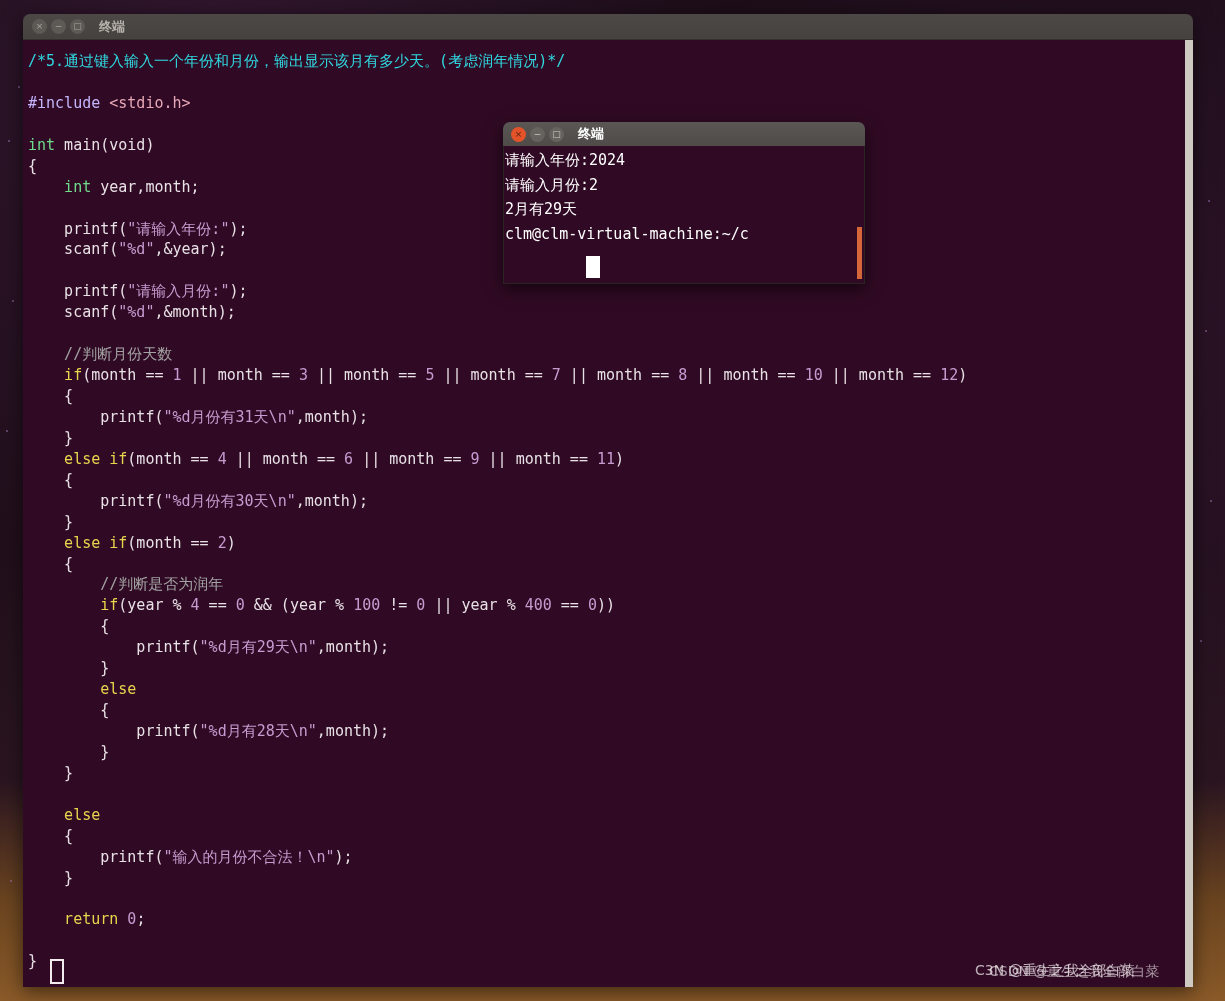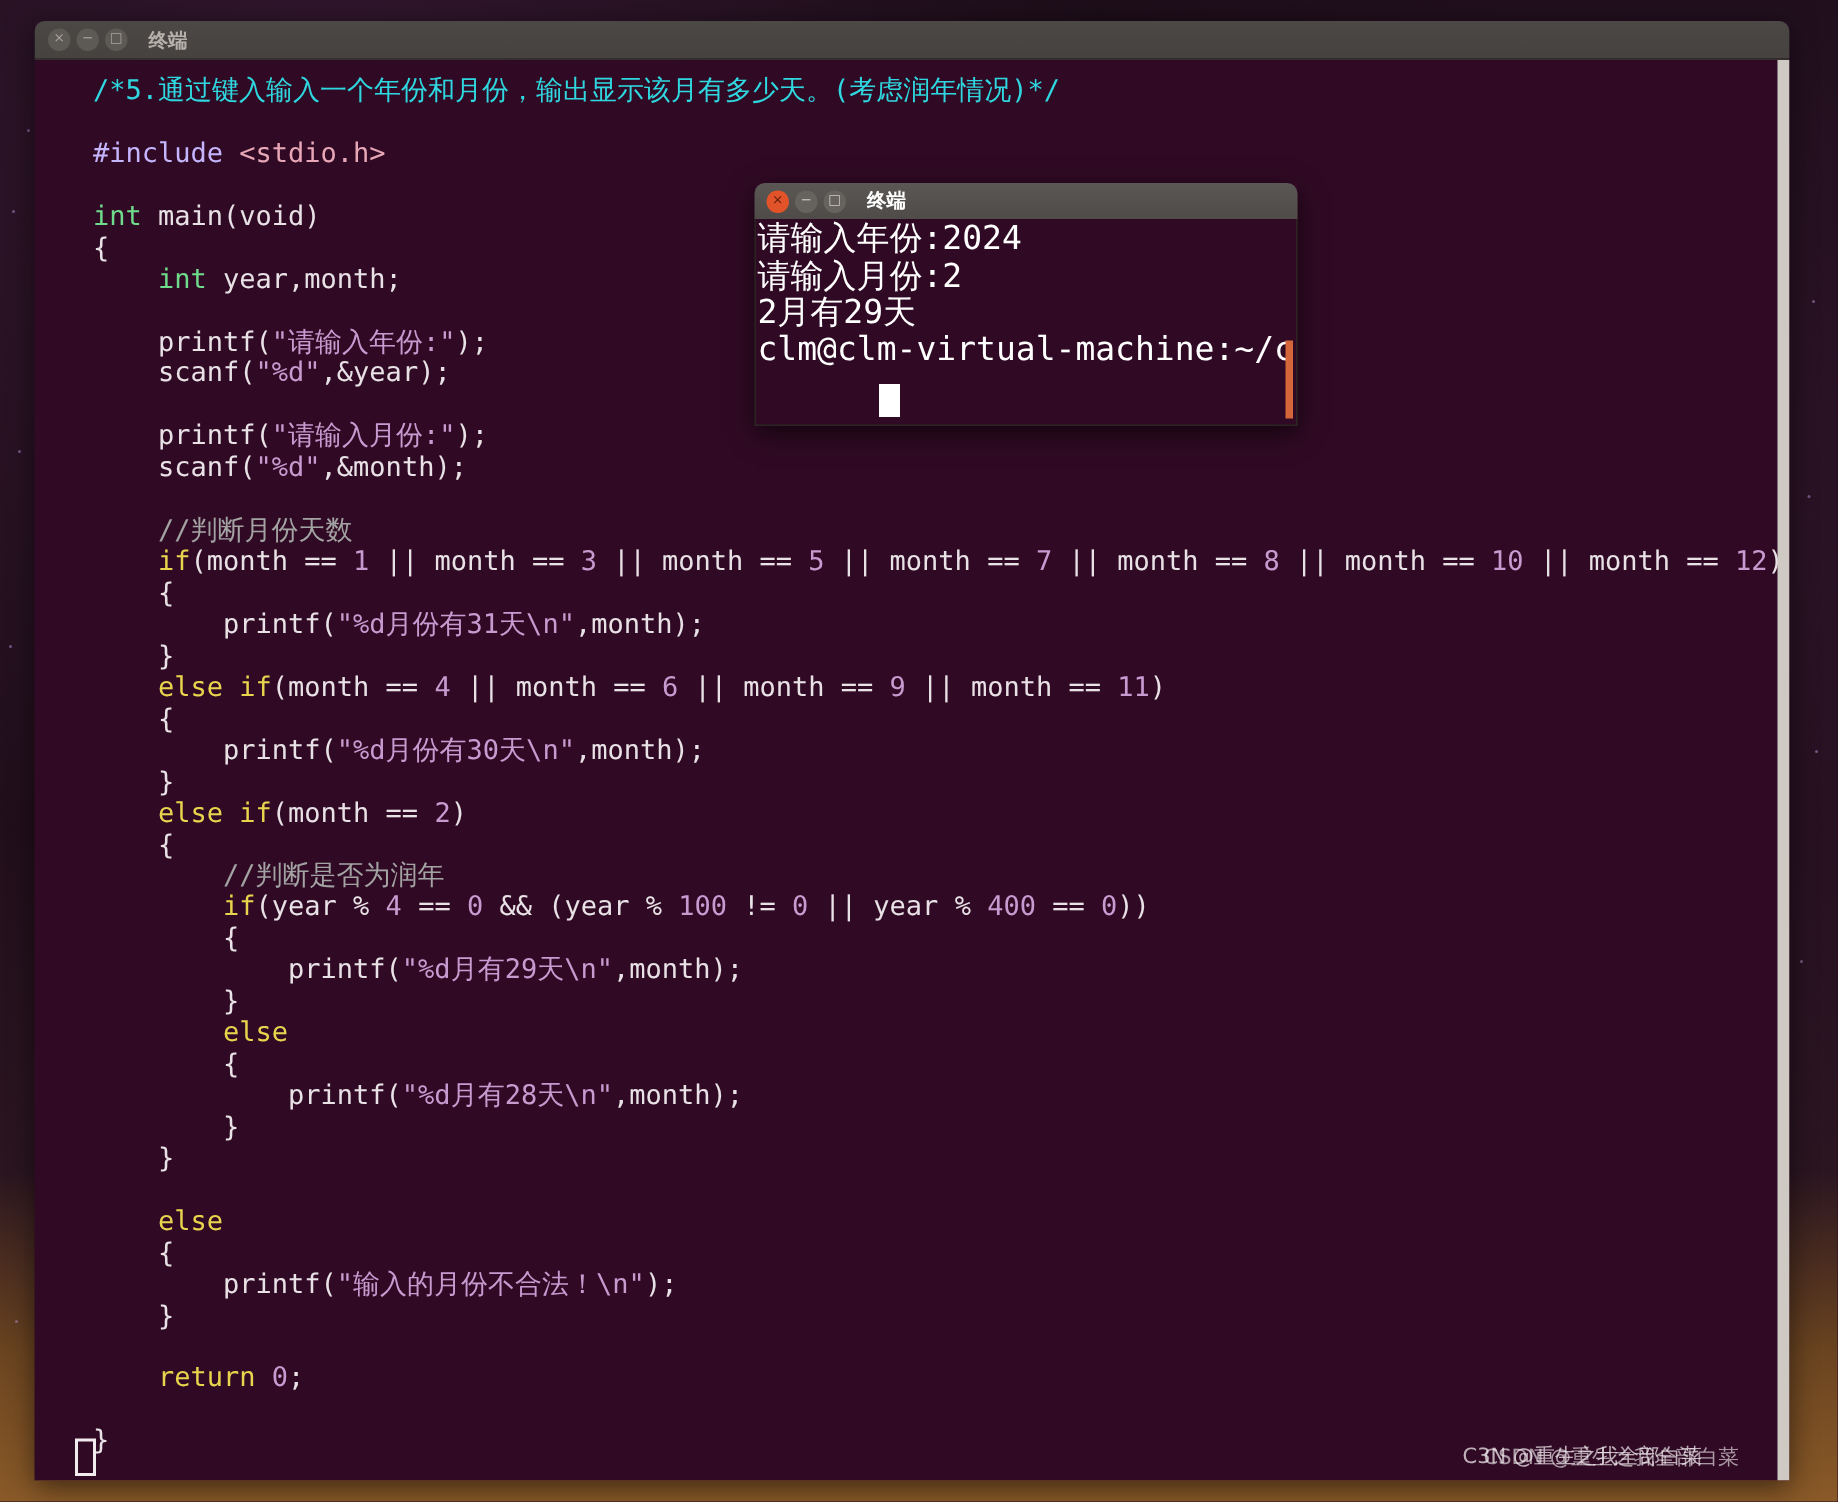--- a/index.html
+++ b/index.html
@@ -39,23 +39,22 @@
   #outer-body{
     position:relative;width:100%;height:947px;background:#300a24;
     overflow:hidden;box-sizing:border-box;
   }
   #outer-scrollbar{
     position:absolute;right:0;top:0;width:8px;height:100%;background:#cfc9c4;
   }
   
   #code{
     position:absolute;left:5px;top:11px;
-    font-size:18px;line-height:20.95px;white-space:pre;
+    font-size:15px;line-height:20.95px;white-space:pre;
     letter-spacing:0px;
-    margin-left:34px;
   }
   #code .ln{height:20.95px;}
   .c-comment{color:#2fd8e0;}
   .c-comment2{color:#a3a3a3;}
   .c-pre{color:#c4b5fd;}
   .c-hdr{color:#e7a7b6;text-align:center;}
   .c-type{color:#6fdc8c;}
   .c-plain{color:#e8e1e6;}
   .c-str{color:#c79ad0;}
   .c-kw{color:#e8d44d;}
@@ -78,21 +77,21 @@
   }
   .wbtn.close-active{background:#e2532a;color:#5a1f0c;}
   .wbtn.active{background:#66625e;color:#cfc9c4;}
   #inner-title{color:#ffffff;font-family:"DejaVu Sans","Liberation Sans",sans-serif;
     font-size:13px;margin-left:10px;font-weight:bold;}
   #inner-body{
     position:relative;width:100%;height:138px;background:#300a24;overflow:hidden;
     border:1px solid #2a2522;border-top:none;box-sizing:border-box;
   }
   #inner-lines{
-    position:absolute;left:1px;top:2px;font-size:22px;line-height:24.7px;
+    position:absolute;left:1px;top:2px;font-size:15px;line-height:24.7px;
     color:#ffffff;white-space:pre;
   }
   #inner-cursor{
     position:absolute;left:80px;top:225px;width:14px;height:22px;background:#ffffff;
   }
   #inner-scrollbar{
     position:absolute;right:2px;bottom:4px;width:5px;height:52px;background:#d4663a;
   }
   
   #watermark{

